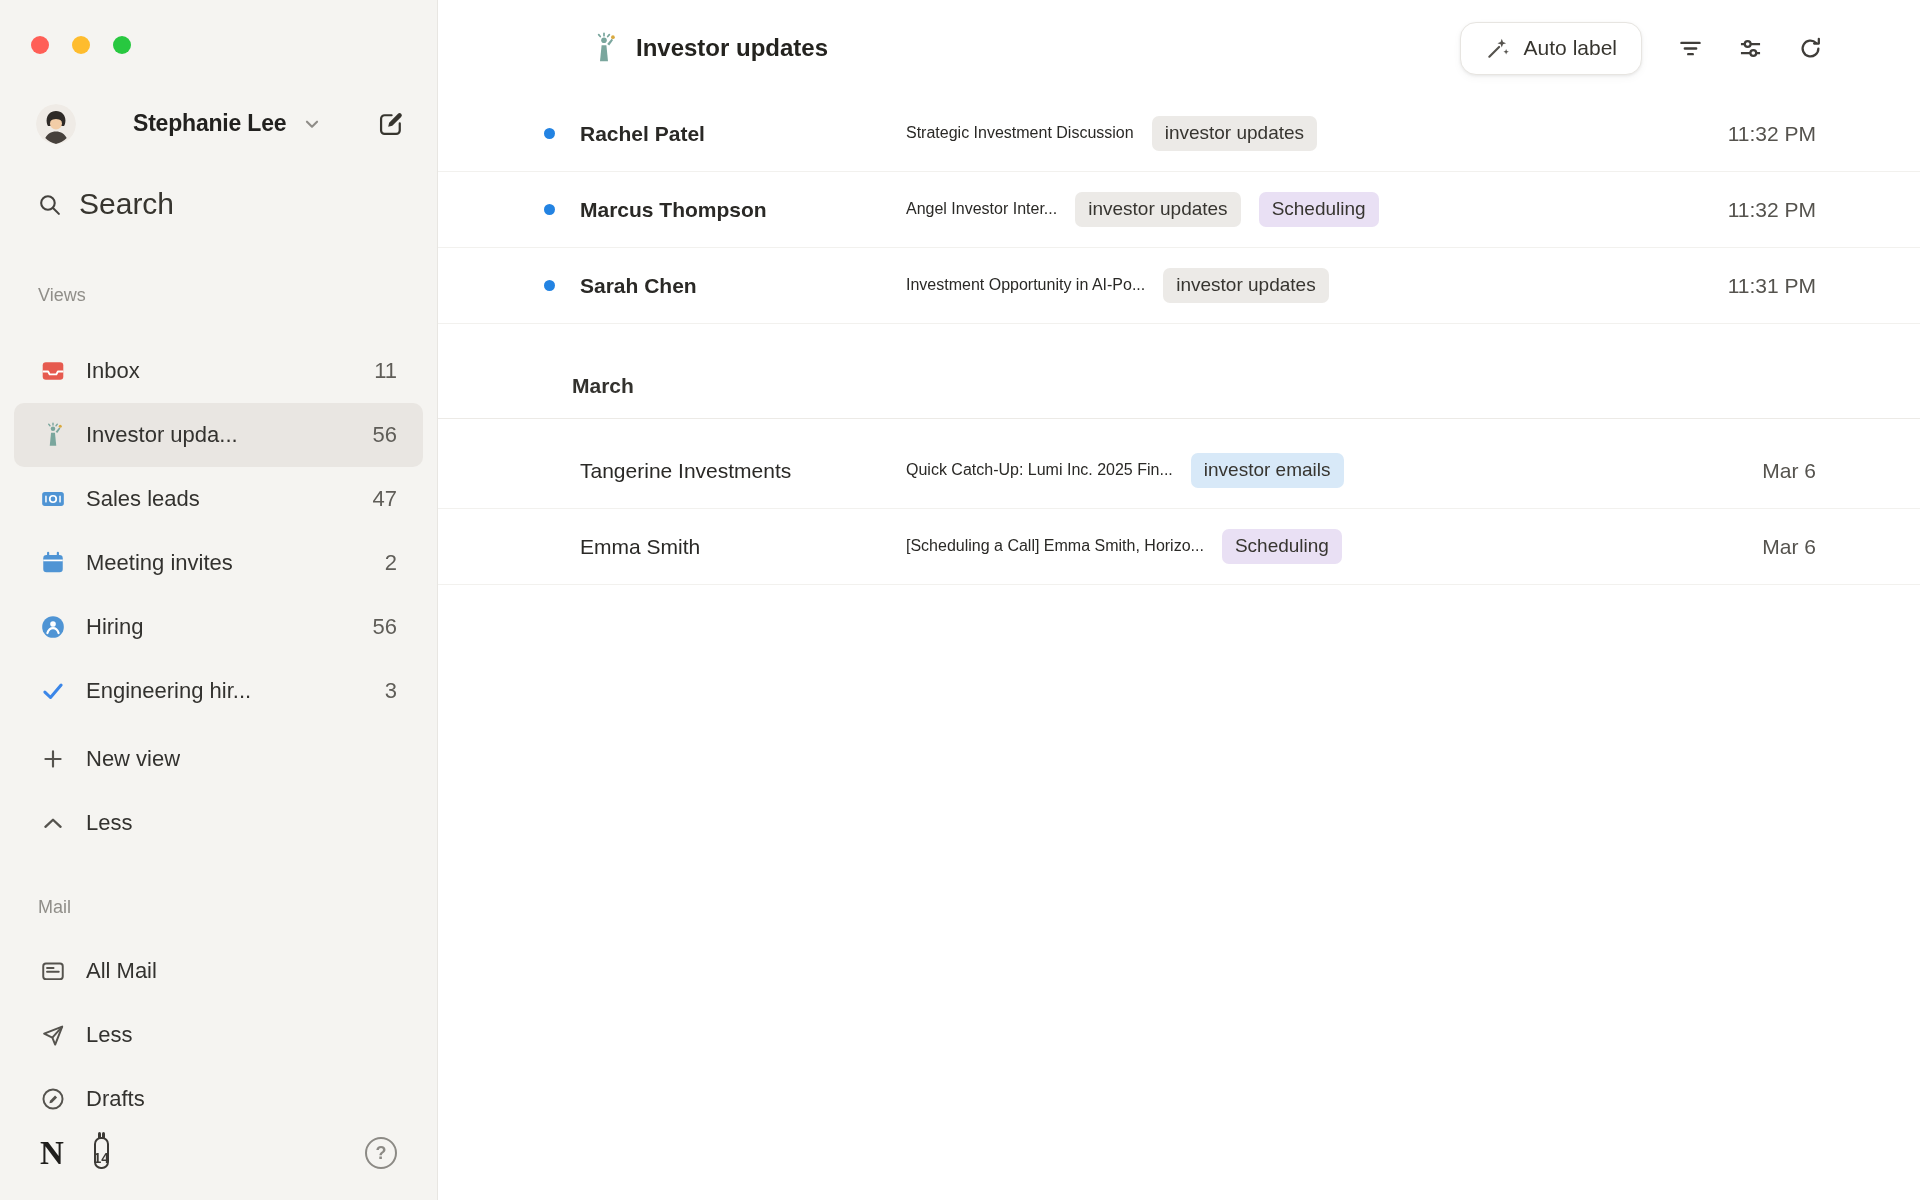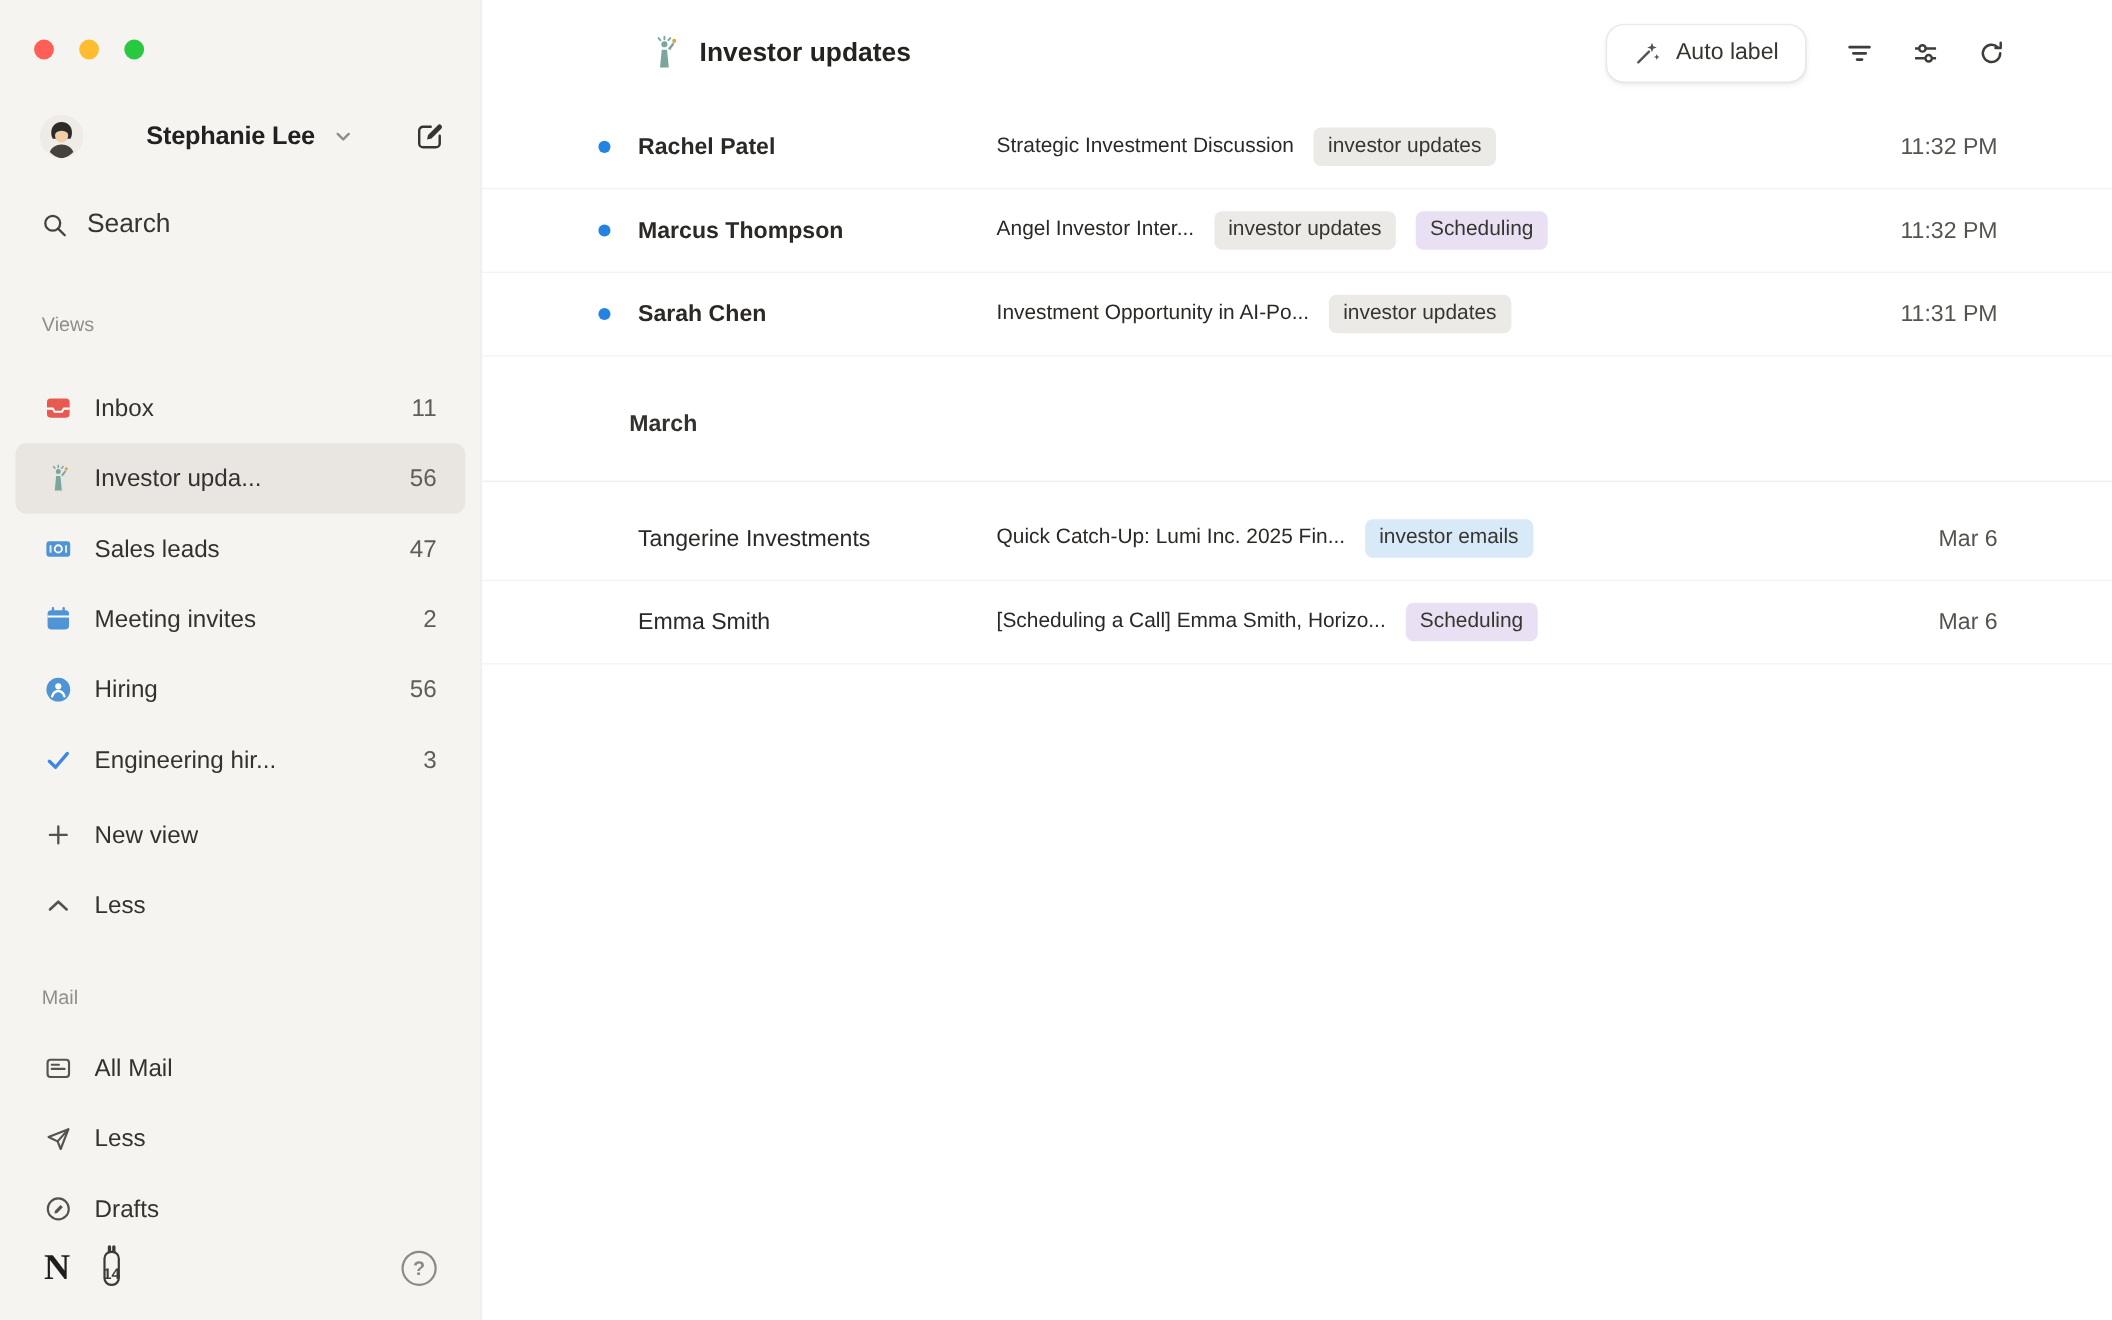--- a/index.html
+++ b/index.html
@@ -25,21 +25,21 @@
 
   .user-row { display:flex; align-items:center; margin:48px 28px 0 36px; height:44px; }
   .account { display:flex; align-items:center; gap:13px; cursor:pointer; min-width:0; }
   .avatar { width:40px; height:40px; border-radius:50%; overflow:hidden; flex:0 0 40px; }
   .avatar svg { width:100%; height:100%; display:block; }
   .user-name { font-size:23px; font-weight:700; color:#22211f; letter-spacing:-.2px; white-space:nowrap;margin-left:44px; }
   .chev { width:22px; height:22px; margin-left:2px; }
   .compose-btn { margin-left:auto; width:36px; height:36px; border:none; background:transparent; cursor:pointer; display:flex; align-items:center; justify-content:center; }
   .compose-btn svg { width:28px; height:28px; }
 
-  .search-row { display:flex; align-items:center; gap:17px; margin:44px 28px 0 37px; height:30px; font-size:24px; color:#37352f; cursor:pointer; }
+  .search-row { display:flex; align-items:center; gap:17px; margin:44px 28px 0 37px; height:30px; font-size:30px; color:#37352f; cursor:pointer; }
   .search-row svg { width:25px; height:25px; }
 
   .section-label { margin:66px 0 0 38px; font-size:18px; color:#908e89; height:22px; }
   .section-label.mail { margin-top:42px; }
 
   .side-list { margin-top:32px; }
   .side-item {
     height:64px; margin:0 14px; padding:0 26px; border-radius:10px;
     display:flex; align-items:center; gap:20px; font-size:22px; color:#33322f; cursor:pointer;
   }
@@ -86,31 +86,31 @@
   .mail-row {
     height:76px; display:flex; align-items:center;
     padding:0 104px 0 100px; border-bottom:1px solid #f2f1ee; cursor:pointer;
   }
   .dot-cell { width:42px; flex:0 0 42px; display:flex; align-items:center; }
   .dot { width:11px; height:11px; border-radius:50%; background:var(--unread-dot,#2383e2); margin-left:6px; visibility:hidden; }
   .mail-row.unread .dot { visibility:visible; }
   .sender { width:326px; flex:0 0 326px; font-size:21px; color:#2a2926; white-space:nowrap; overflow:hidden; }
   .mail-row.unread .sender { font-weight:700; }
   .mid { flex:1; min-width:0; display:flex; align-items:center; gap:18px; }
-  .subject { font-size:19px; color:#2a2926; white-space:nowrap; }
+  .subject { font-size:16px; color:#2a2926; white-space:nowrap; }
   .pill {
     font-size:19px; line-height:1.2; padding:6px 13px; border-radius:7px;
     background:var(--tag-gray-bg,#eceae7); color:var(--tag-text,#373530); white-space:nowrap; cursor:pointer;
   }
   .pill.purple { background:var(--tag-purple-bg,#e9e0f4); }
   .pill.blue { background:var(--tag-blue-bg,#d8e9f8); }
   .time { margin-left:24px; font-size:21px; color:#55534e; white-space:nowrap; }
 
   .group-header {
-    margin-top:46px; padding:4px 0 39px 134px;
+    margin-top:46px; padding:4px 0 20px 134px;
     font-size:21px; font-weight:600; color:#33322e;
     border-bottom:1px solid #eceae6;
   }
   .group-rows { margin-top:14px; }
 </style>
 </head>
 <body>
 
 <div class="window">
 

